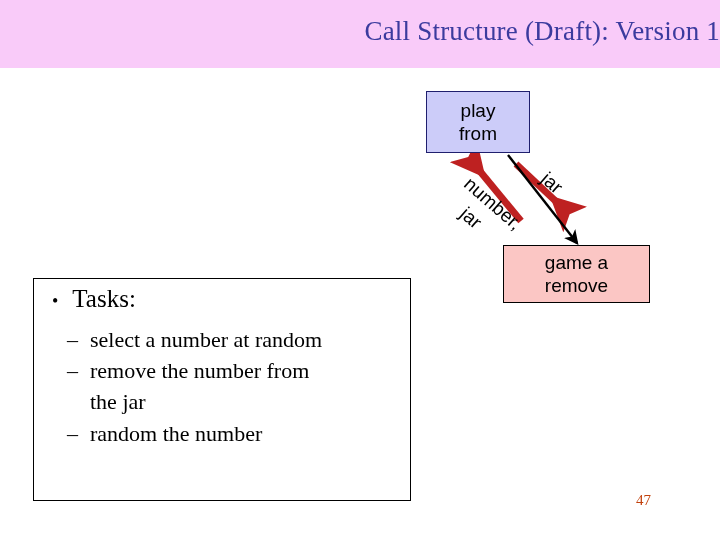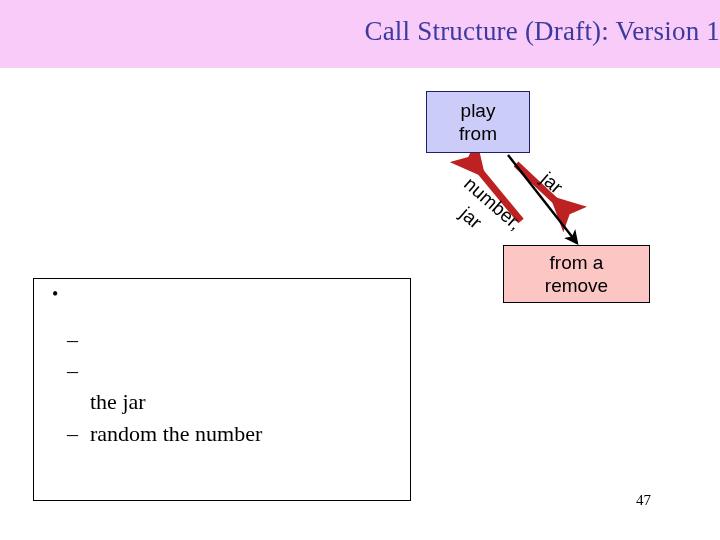--- a/index.html
+++ b/index.html
@@ -157,21 +157,21 @@
     flex: 1 1 auto;
   }
 
   
   #page-number {
     position: absolute;
     left: 636px;
     top: 492px;
     font-family: "Liberation Serif", serif;
     font-size: 15px;
-    color: #000000;
+    color: #c2410c;
   }
 </style>
 </head>
 <body>
 
 <div id="slide">
 
   <div id="title-banner"></div>
   <div id="page-title">Call Structure (Draft): Version 1</div>
 
@@ -194,45 +194,48 @@
 
     <line x1="508" y1="155" x2="577" y2="243" stroke="#000000" stroke-width="2.4" marker-end="url(#head-black)"></line>
   </svg>
 
   <div class="node-box" id="box-play-game">
     <span class="node-line">play</span>
     <span class="node-line">from</span>
   </div>
 
   <div class="node-box" id="box-pick-number">
-    <span class="node-line">from a</span>
+    <span class="node-line">game a</span>
     <span class="node-line">remove</span>
   </div>
 
   <div class="edge-label" id="label-number-jar-1">number,</div>
   <div class="edge-label" id="label-number-jar-2">jar</div>
   <div class="edge-label" id="label-jar">jar</div>
 
   <div id="tasks-panel">
     <div id="tasks-heading-row">
       <span id="tasks-bullet">•</span>
+      <span id="tasks-heading">Tasks:</span>
     </div>
 
     <div id="tasks-sublist">
 
       <div class="task-item">
         <span class="task-dash">–</span>
         <span class="task-text">
+          <span>select a number at random</span>
           <br>
         </span>
       </div>
 
       <div class="task-item">
         <span class="task-dash">–</span>
         <span class="task-text">
+          <span>remove the number from</span>
           <br>
           <span>the jar</span>
         </span>
       </div>
 
       <div class="task-item">
         <span class="task-dash">–</span>
         <span class="task-text">
           <span>random the number</span>
         </span>

